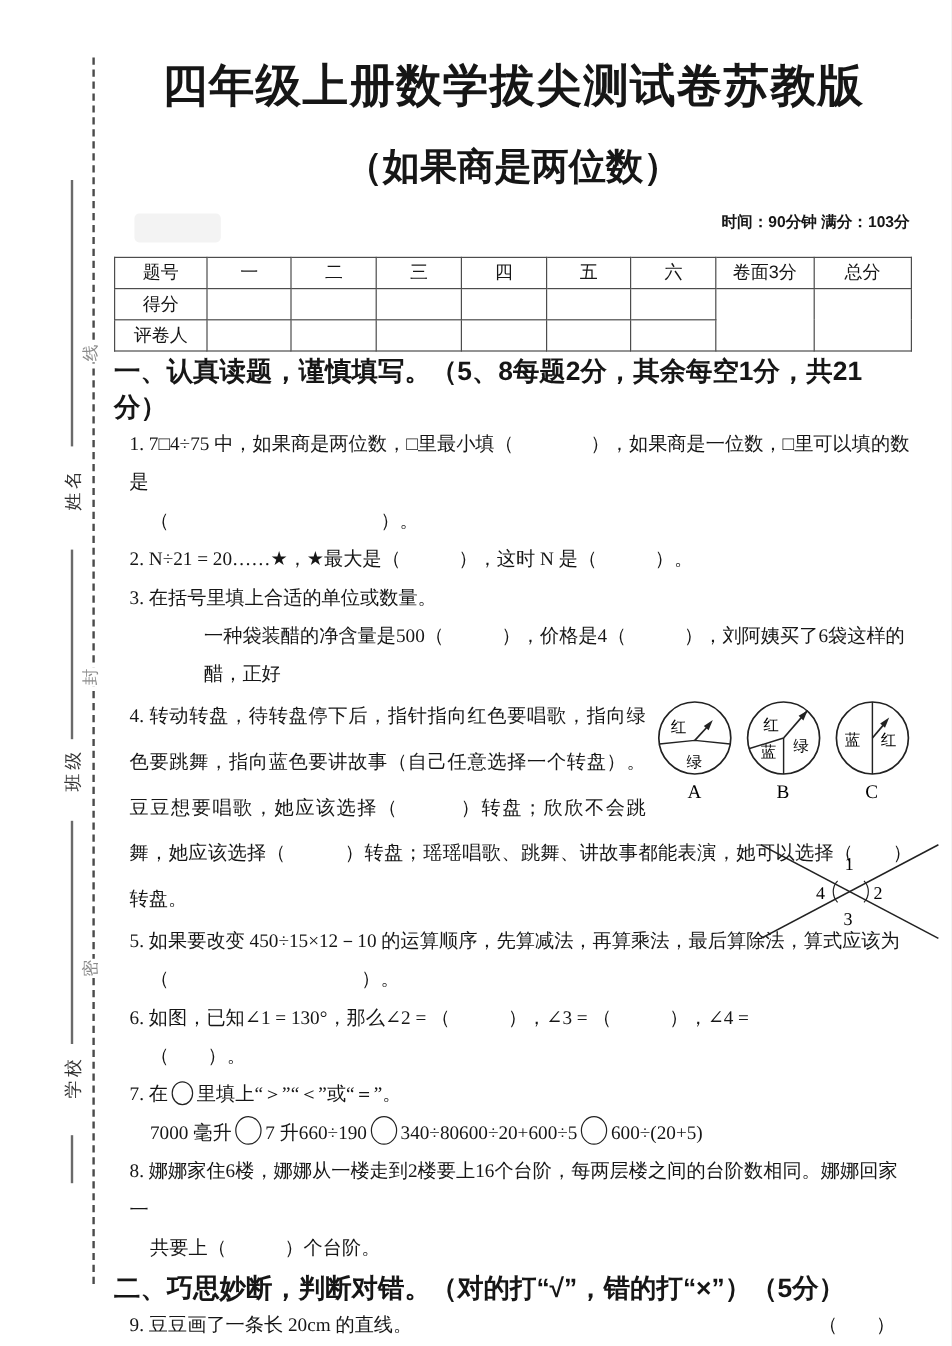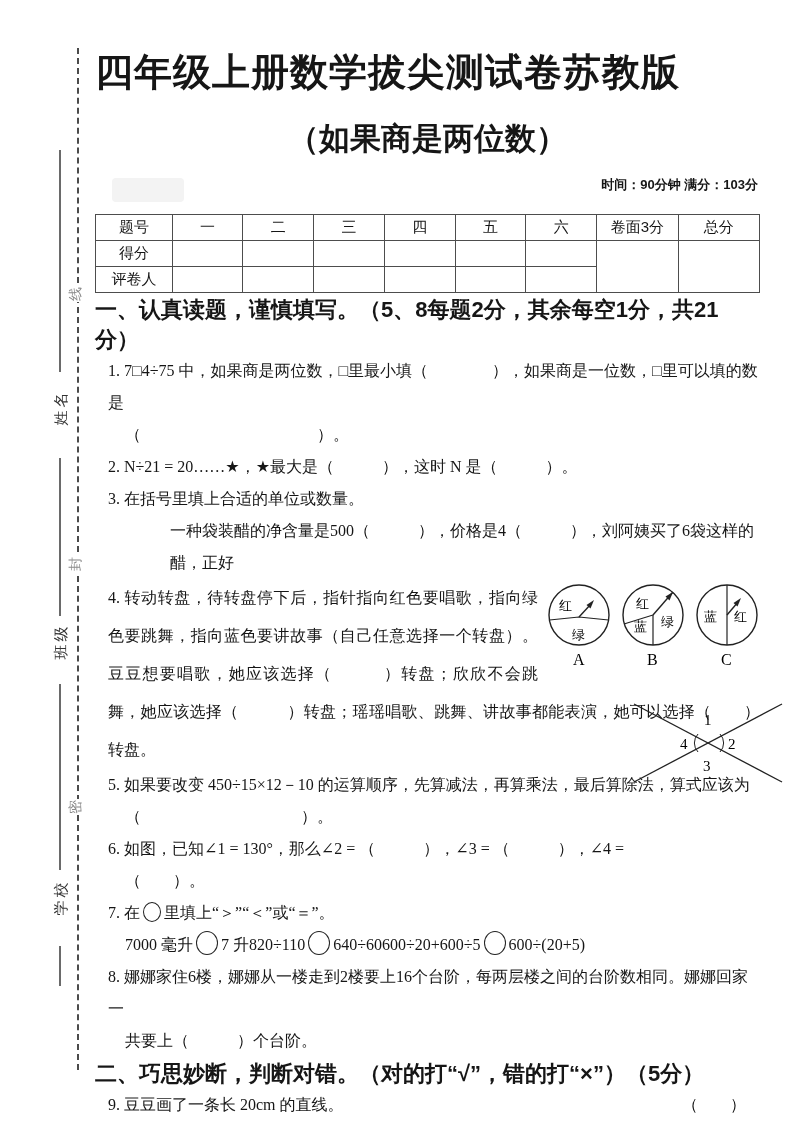--- a/index.html
+++ b/index.html
@@ -7,21 +7,21 @@
         font-family:"Liberation Serif","DejaVu Serif",serif;color:#161616;}
   
   .seal-line{position:absolute;left:77px;top:48px;height:1022px;border-left:2px dashed #4a4a4a;}
   .seal-char{position:absolute;left:68px;background:#fff;color:#8a8a8a;font-size:14px;
              padding:3px 1px;transform:rotate(-90deg);font-family:"Liberation Sans",sans-serif;}
   .vseg{position:absolute;left:59px;border-left:2px solid #6a6a6a;}
   .side-label{position:absolute;left:38px;width:46px;text-align:center;font-size:15px;color:#333;
               transform:rotate(-90deg);letter-spacing:3px;font-family:"Liberation Sans",sans-serif;}
   
   .content{position:absolute;left:95px;top:50px;width:665px;}
-  .title{font-size:38px;font-weight:bold;letter-spacing:1px;
+  .title{text-align:center;font-size:38px;font-weight:bold;letter-spacing:1px;
          font-family:"Liberation Sans","DejaVu Sans",sans-serif;line-height:1.2;}
   .subtitle{text-align:center;font-size:31px;font-weight:bold;margin-top:22px;
             font-family:"Liberation Sans","DejaVu Sans",sans-serif;}
   .watermark{position:absolute;left:17px;top:128px;width:72px;height:24px;background:#f3f3f3;border-radius:4px;}
   .meta{ text-align:right;font-size:13px;font-weight:600;margin-top:16px;padding-right:2px;
          font-family:"Liberation Sans","DejaVu Sans",sans-serif;}
   
   table.score{border-collapse:collapse;width:100%;margin-top:20px;table-layout:fixed;
               font-family:"Liberation Sans",sans-serif;font-size:15px;}
   table.score td,table.score th{border:1px solid #4d4d4d;text-align:center;font-weight:normal;
@@ -164,21 +164,21 @@
     <div class="line">5. 如果要改变 450÷15×12－10 的运算顺序，先算减法，再算乘法，最后算除法，算式应该为</div>
     <div class="line cont">（　　　　　　　　　　）。</div>
     <div class="line">6. 如图，已知∠1 = 130°，那么∠2 = （　　　），∠3 = （　　　），∠4 =</div>
     <div class="line cont">（　　）。</div>
 
     <div class="line">
       <span>7. 在</span><span class="cmp-circle cmp-sm"></span><span>里填上“＞”“＜”或“＝”。</span>
     </div>
     <div class="line cont q7row">
       <span><span>7000 毫升</span><span class="cmp-circle"></span><span>7 升</span></span>
-      <span><span>820÷110</span><span class="cmp-circle"></span><span>640÷60</span></span>
+      <span><span>660÷190</span><span class="cmp-circle"></span><span>340÷80</span></span>
       <span><span>600÷20+600÷5</span><span class="cmp-circle"></span><span>600÷(20+5)</span></span>
     </div>
 
     <div class="line">8. 娜娜家住6楼，娜娜从一楼走到2楼要上16个台阶，每两层楼之间的台阶数相同。娜娜回家一</div>
     <div class="line cont">共要上（　　　）个台阶。</div>
 
     <div class="sec-title">二、巧思妙断，判断对错。（对的打“√”，错的打“×”）（5分）</div>
 
     <div class="line judge">
       <span>9. 豆豆画了一条长 20cm 的直线。</span>

